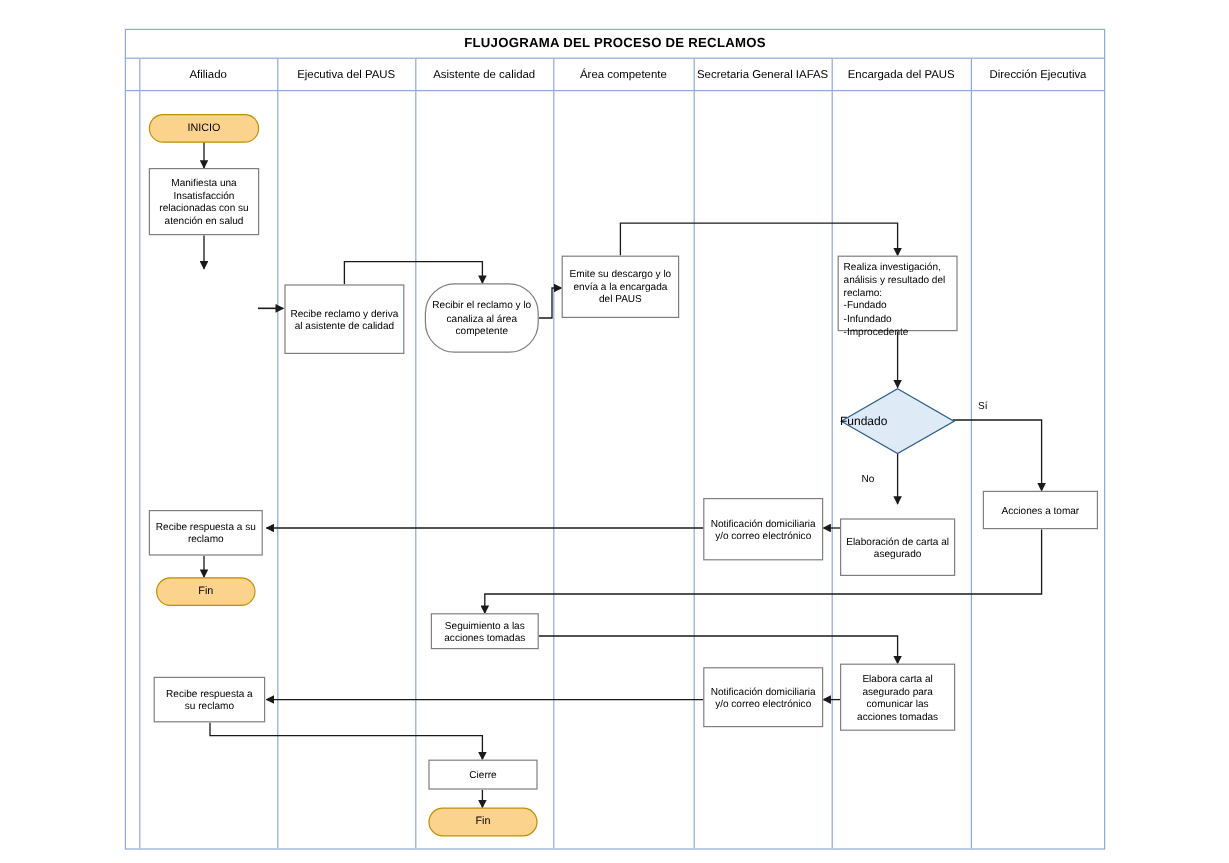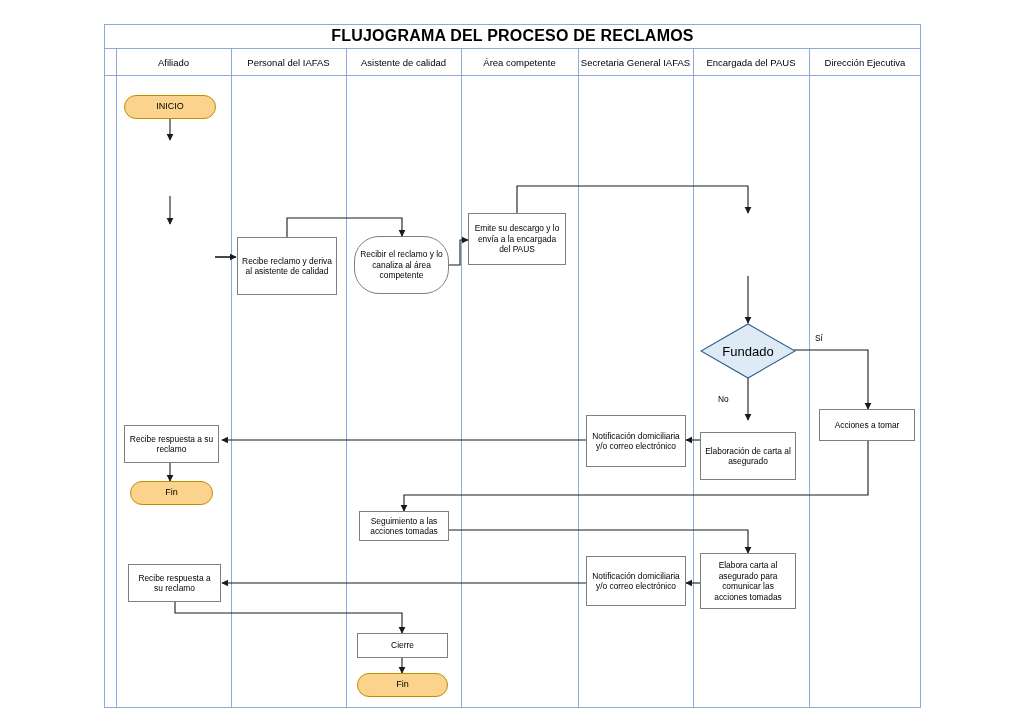--- a/index.html
+++ b/index.html
@@ -5,63 +5,63 @@
   html,body{margin:0;padding:0;background:#ffffff;}
   body{width:1024px;height:719px;font-family:"Liberation Sans",sans-serif;overflow:hidden;}
   #root{position:relative;width:1024px;height:719px;}
 
   
   .frame{position:absolute;left:104px;top:24px;width:817px;height:684px;
          border:1px solid #8eaadb;box-sizing:border-box;background:#fff;}
   .title-row{position:absolute;left:104px;top:24px;width:817px;height:25px;
              border-bottom:1px solid #8eaadb;box-sizing:border-box;
              display:flex;align-items:center;justify-content:center;}
-  .title-row .t{font-size:16px;font-weight:bold;color:#000;letter-spacing:.2px;}
+  .title-row .t{font-size:11px;font-weight:bold;color:#000;letter-spacing:.2px;}
 
   .hdr-row{position:absolute;left:104px;top:49px;width:817px;height:27px;
            border-bottom:1px solid #8eaadb;box-sizing:border-box;}
   .hdr-cell{position:absolute;top:0;height:27px;display:flex;align-items:center;
             justify-content:center;font-size:9.5px;color:#000;}
   .vline{position:absolute;width:1px;background:#8eaadb;}
 
   
   svg.conn{position:absolute;left:0;top:0;width:1024px;height:719px;
            pointer-events:none;}
 
   
   .node{position:absolute;box-sizing:border-box;display:flex;align-items:center;
         justify-content:center;text-align:center;font-size:8.4px;line-height:1.25;
         color:#000;padding:0 4px;}
   .proc{background:#ffffff;border:1px solid #7f7f7f;}
   .term{background:#fbd38d;border:1px solid #bf8f00;border-radius:14px;
         font-size:9px;}
   .diamond-wrap{position:absolute;}
-  .diamond-lbl{position:absolute;display:flex;align-items:center;justify-content:center;
-               font-size:13px;color:#000;width:100%;height:100%;top:0;left:0;}
+  .diamond-lbl{position:absolute;display:flex;align-items:center;
+               font-size:10px;color:#000;width:100%;height:100%;top:0;left:0;}
   .edge-lbl{position:absolute;font-size:8.4px;color:#000;}
   .lalign{text-align:left;justify-content:flex-start;align-items:flex-start;
           padding:3px 4px;line-height:1.28;}
 </style>
 </head>
 <body>
 
 <div id="root">
 
   <div class="frame"></div>
 
   <div class="title-row">
     <span class="t">FLUJOGRAMA DEL PROCESO DE RECLAMOS</span>
   </div>
 
   <div class="hdr-row">
     <div class="hdr-cell" style="left:12px;width:115px;">
         <span>Afiliado</span>
       </div>
     <div class="hdr-cell" style="left:127px;width:115px;">
-        <span>Personal del IAFAS</span>
+        <span>Ejecutiva del PAUS</span>
       </div>
     <div class="hdr-cell" style="left:242px;width:115px;">
         <span>Asistente de calidad</span>
       </div>
     <div class="hdr-cell" style="left:357px;width:117px;">
         <span>Área competente</span>
       </div>
     <div class="hdr-cell" style="left:474px;width:115px;">
         <span>Secretaria General IAFAS</span>
       </div>
@@ -133,34 +133,43 @@
       <path d="M175,602 L175,613 L402,613 L402,633" marker-end="url(#ah)"></path>
 
       <path d="M402,658 L402,673" marker-end="url(#ah)"></path>
     </g>
   </svg>
 
   <div class="node term" style="left:124px;top:95px;width:92px;height:24px;">
     <span>INICIO</span>
   </div>
 
+  <div class="node proc" style="left:124px;top:140px;width:92px;height:56px;">
+    <span>Manifiesta una Insatisfacción relacionadas con su atención en salud</span>
+  </div>
 
 
   <div class="node proc" style="left:237px;top:237px;width:100px;height:58px;">
     <span>Recibe reclamo y deriva al asistente de calidad</span>
   </div>
 
   <div class="node proc" style="left:354px;top:236px;width:95px;height:58px;border-radius:25px;">
     <span>Recibir el reclamo y lo canaliza al área competente</span>
   </div>
 
   <div class="node proc" style="left:468px;top:213px;width:98px;height:52px;">
     <span>Emite su descargo y lo envía a la encargada del PAUS</span>
   </div>
 
+  <div class="node proc lalign" style="left:698px;top:213px;width:100px;height:63px;">
+    <span style="white-space:pre-line;">Realiza investigación, análisis y resultado del reclamo:
+-Fundado
+-Infundado
+-Improcedente</span>
+  </div>
 
   <div class="diamond-wrap" style="left:700px;top:323px;width:96px;height:56px;">
     <svg width="96" height="56" viewBox="0 0 96 56">
       <polygon points="48,1 95,28 48,55 1,28" fill="#deeaf6" stroke="#2e5f8a" stroke-width="1.1"></polygon>
     </svg>
     <div class="diamond-lbl">
       <span>Fundado</span>
     </div>
   </div>
 

